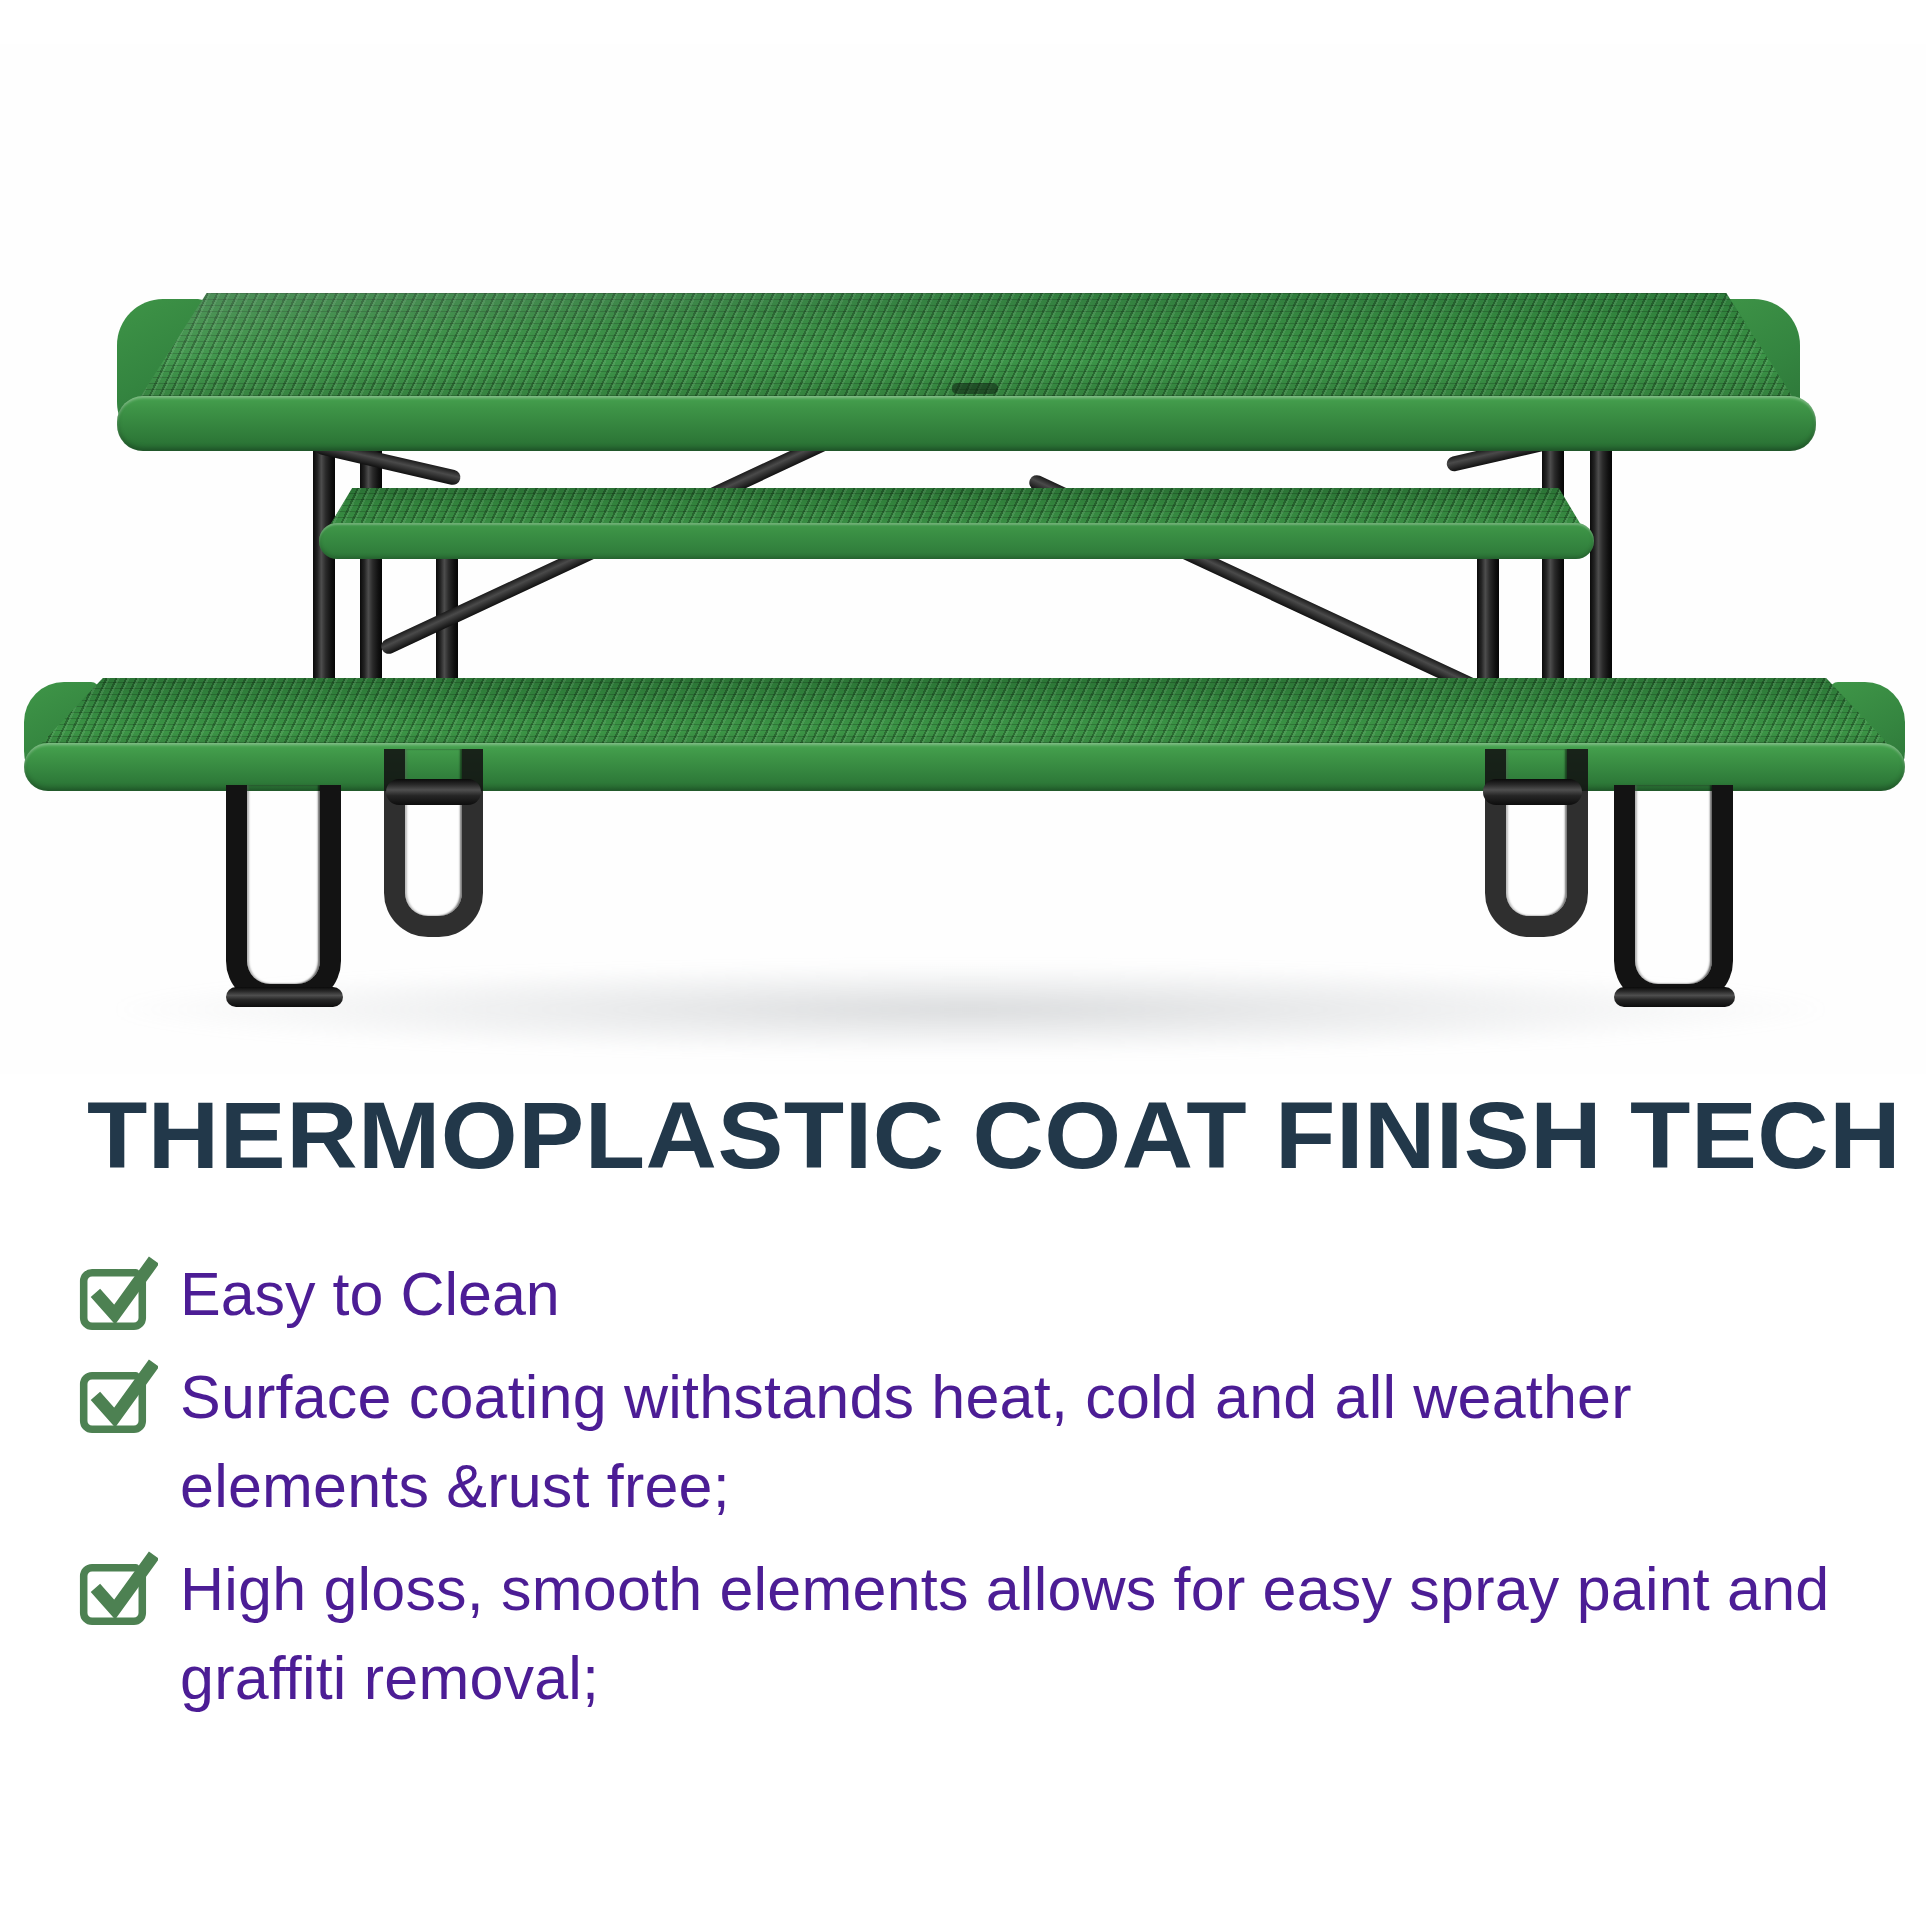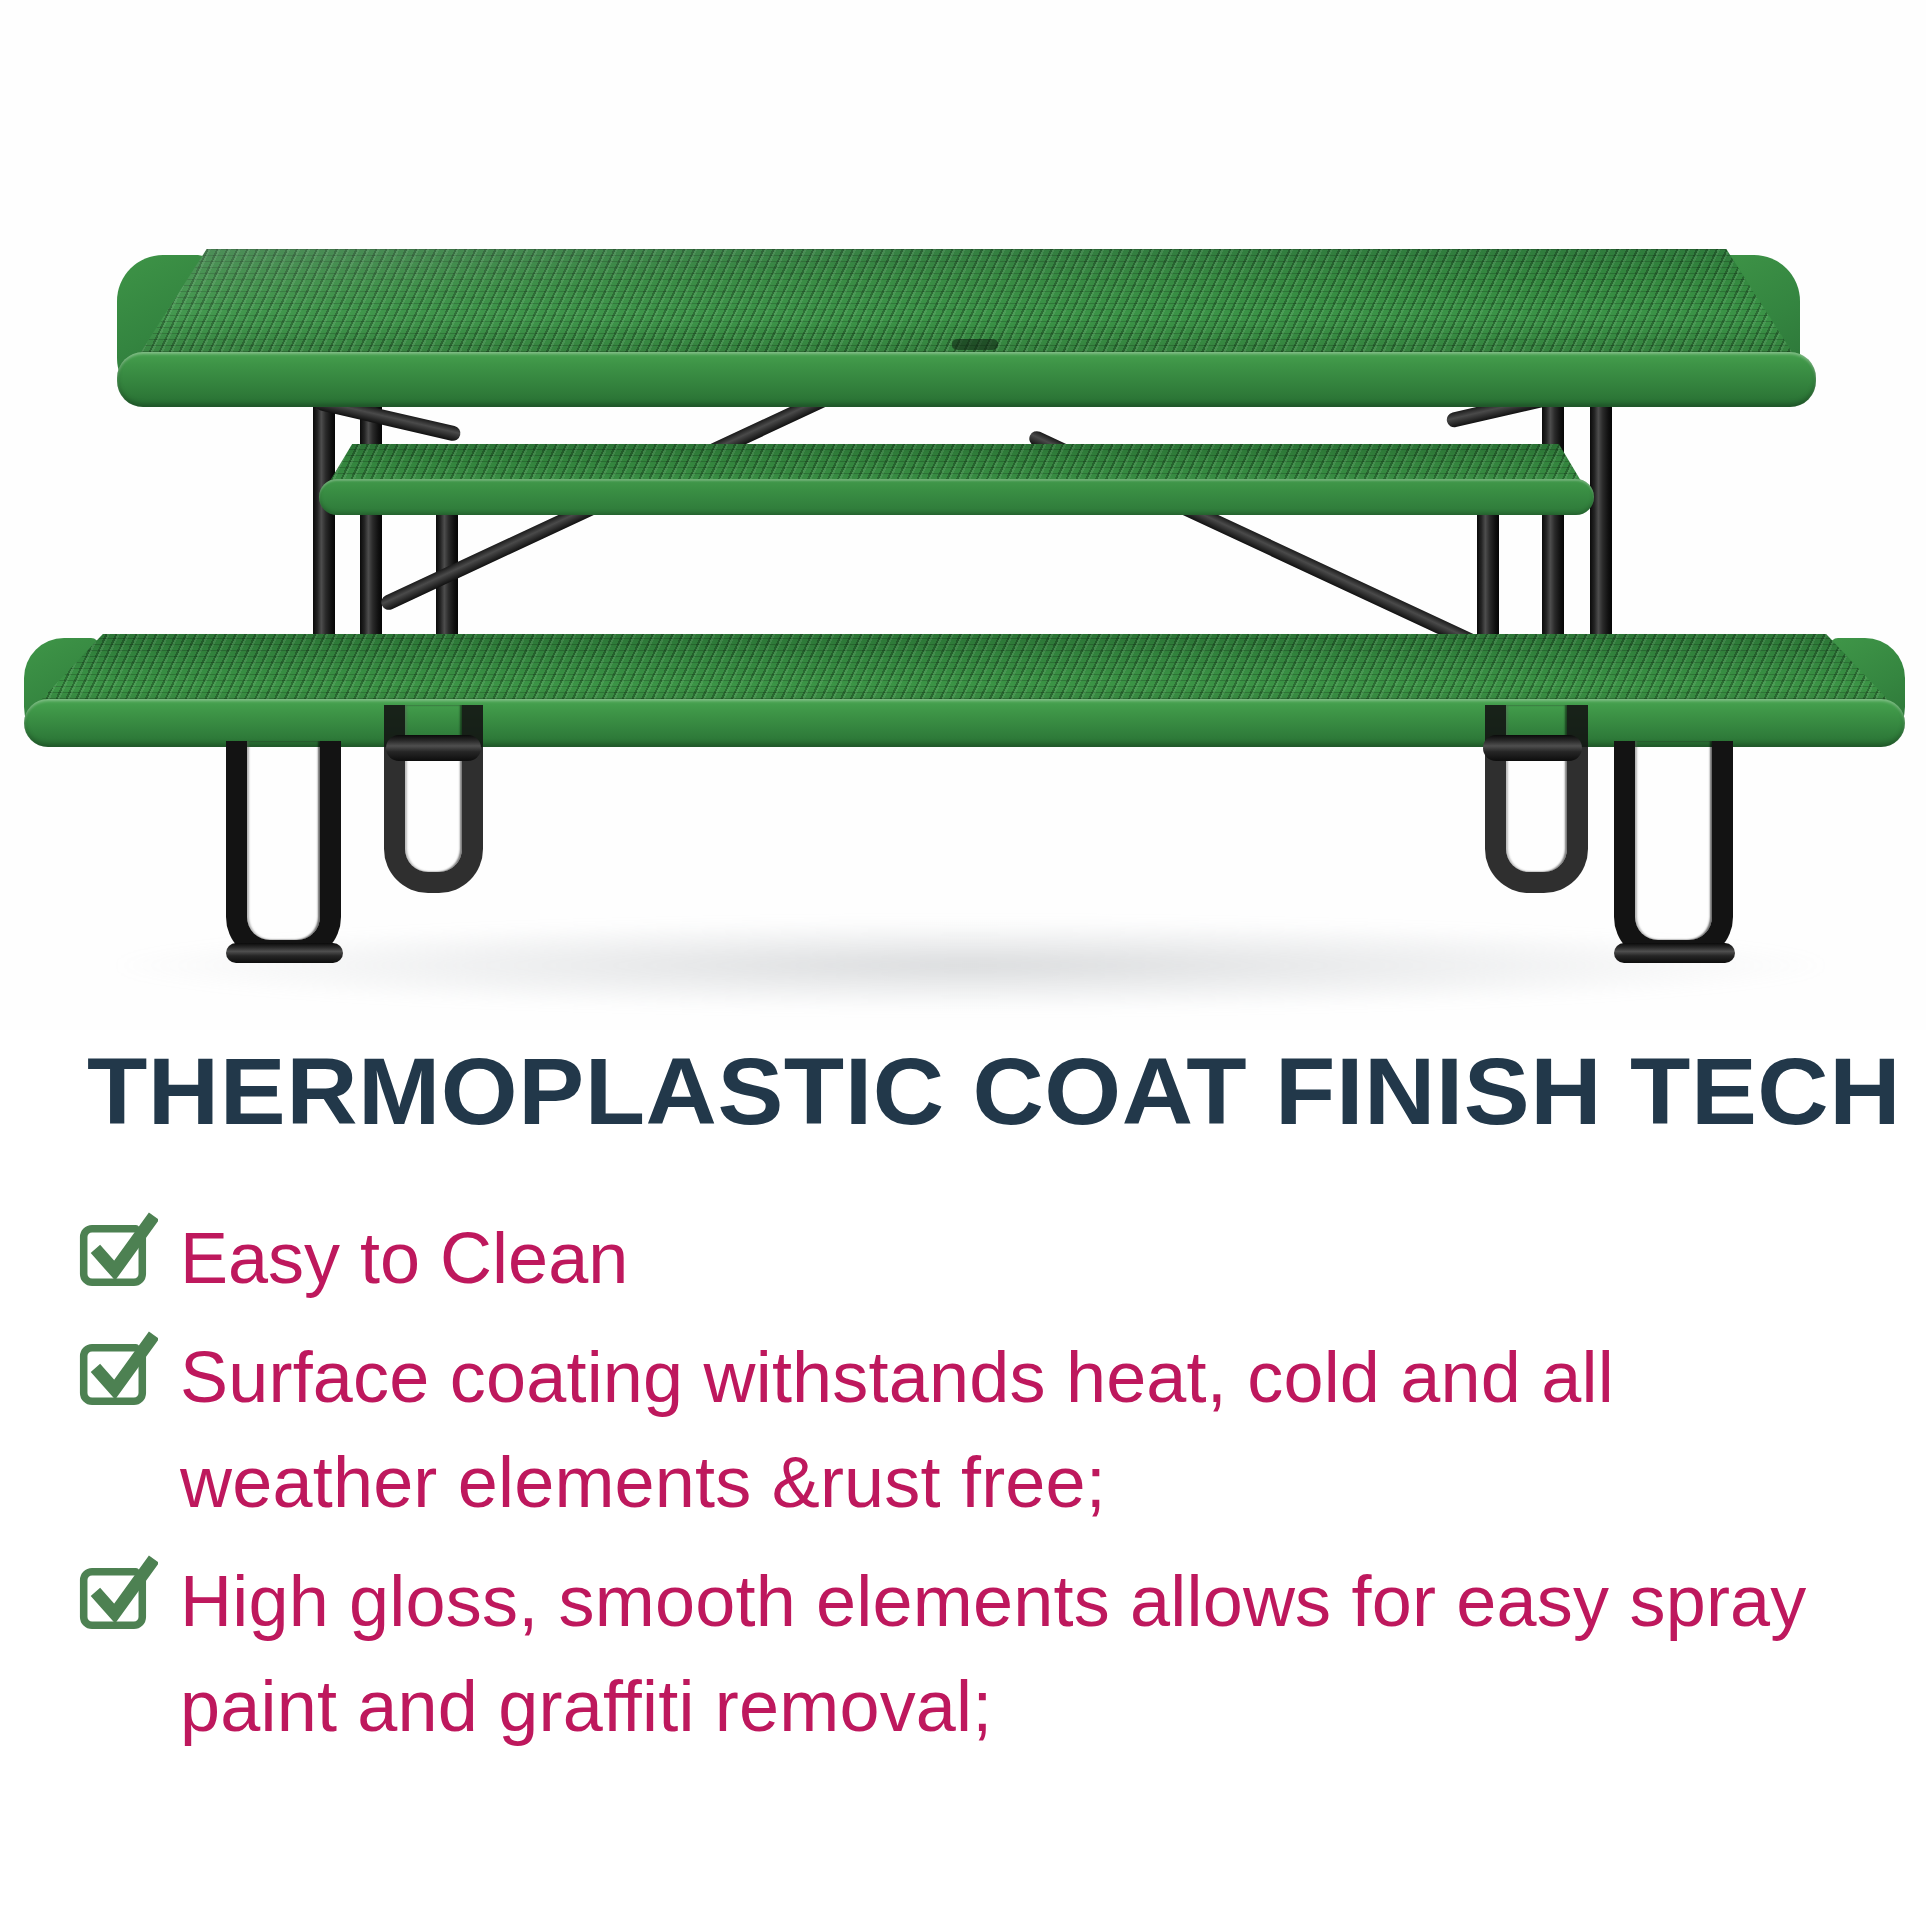--- a/index.html
+++ b/index.html
@@ -10,20 +10,21 @@
     background: #ffffff;
     font-family: "Liberation Sans", sans-serif;
     overflow: hidden;
   }
 
   #page {
     position: relative;
     width: 1927px;
     height: 1838px;
     background: #ffffff;
+    margin-top: 44px;
   }
 
   
   .photo {
     position: absolute;
     left: 0;
     top: 0;
     width: 1927px;
     height: 1030px;
     background: #fefefe;
@@ -250,23 +251,23 @@
   }
   .checkbox-icon {
     flex: 0 0 auto;
     width: 85px;
     height: 77px;
     margin-top: 6px;
     margin-right: 22px;
   }
   .bullet-text {
     font-family: "Liberation Sans Narrow", "Liberation Sans", sans-serif;
-    font-size: 72px;
+    font-size: 61px;
     line-height: 1.46;
-    color: #be185d;
+    color: #4c1d95;
     letter-spacing: 0.2px;
     max-width: 1703px;
   }
   .bullet-text.wide {
     font-family: "Liberation Sans", sans-serif;
     letter-spacing: 0px;
   }
 </style>
 </head>
 <body>

